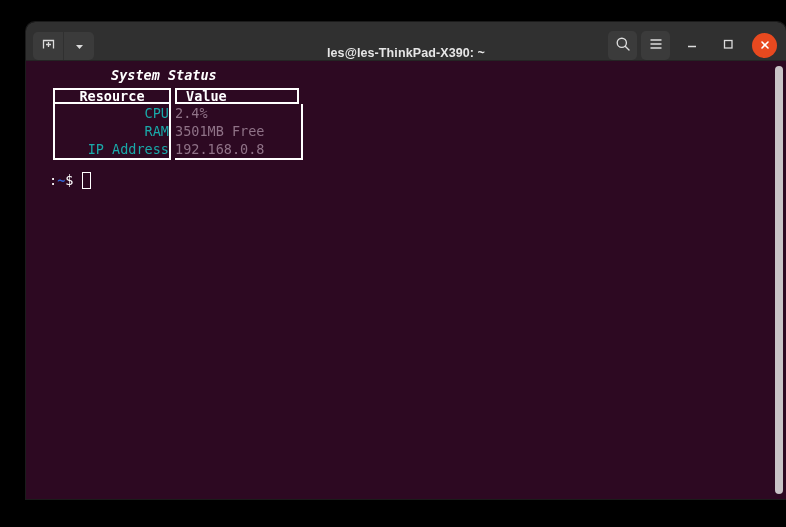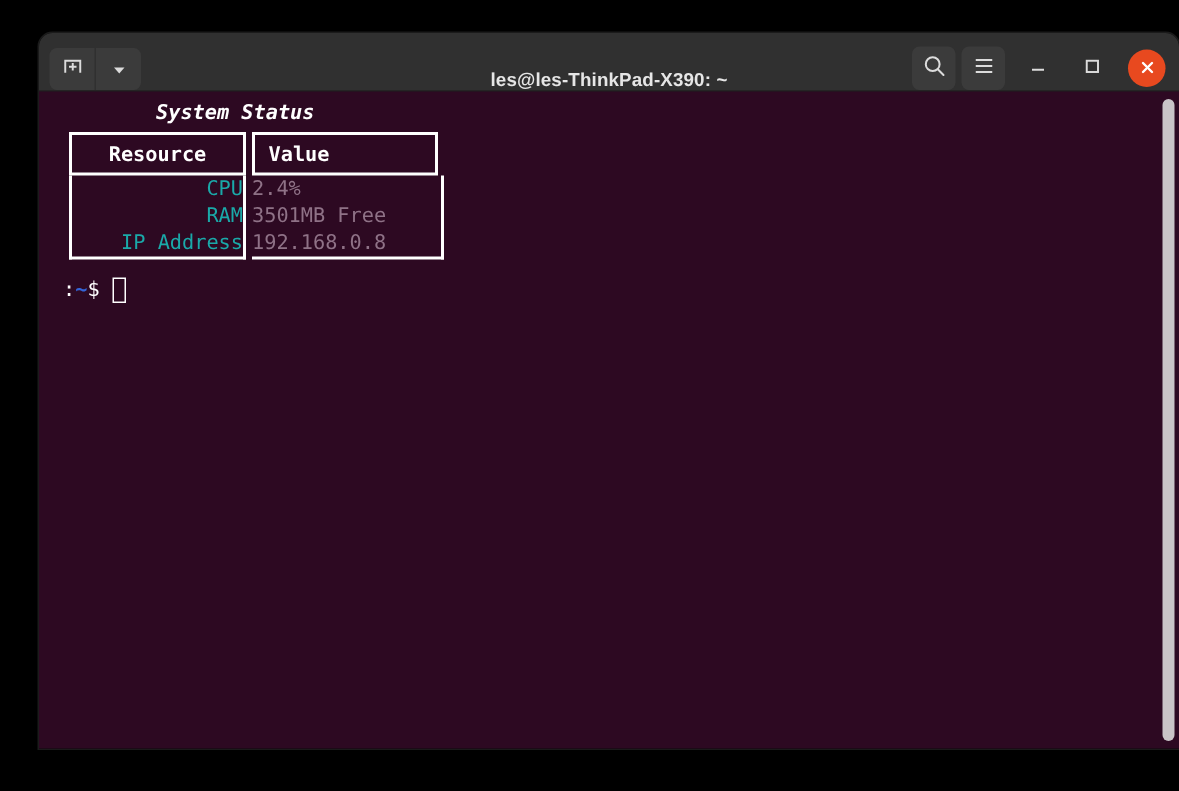--- a/index.html
+++ b/index.html
@@ -110,21 +110,21 @@
   
   #terminal-body {
     position: relative;
     height: 439px;
     background: #2d0922;
     overflow: hidden;
   }
 
   #terminal-content {
     position: absolute;
-    left: 5px;
+    left: 12px;
     top: 0;
     padding: 4px 0 0 9px;
     font-family: "DejaVu Sans Mono", monospace;
     font-size: 13.5px;
     line-height: 18px;
   }
 
   
   #table-title {
     color: #ffffff;
@@ -142,21 +142,21 @@
     border-spacing: 0;
   }
   #status-table th,
   #status-table td {
     padding: 0;
     vertical-align: top;
   }
 
   .hdr-cell {
     border: 2px solid #ffffff;
-    height: 29px;
+    height: 16px;
     box-sizing: border-box;
     display: flex;
     align-items: center;
     font-weight: bold;
     color: #ffffff;
     font-size: 13.5px;
   }
   .hdr-resource {
     width: 118px;
     justify-content: center;

